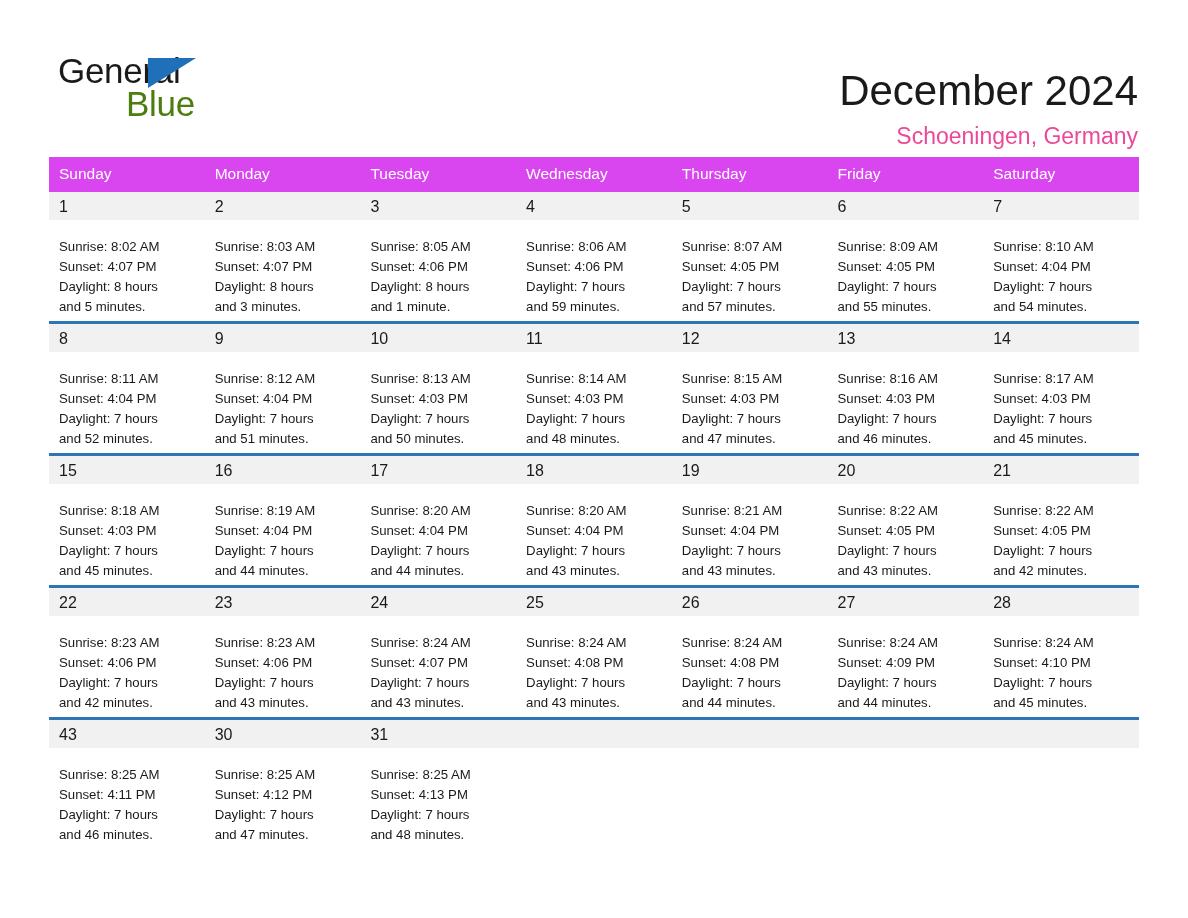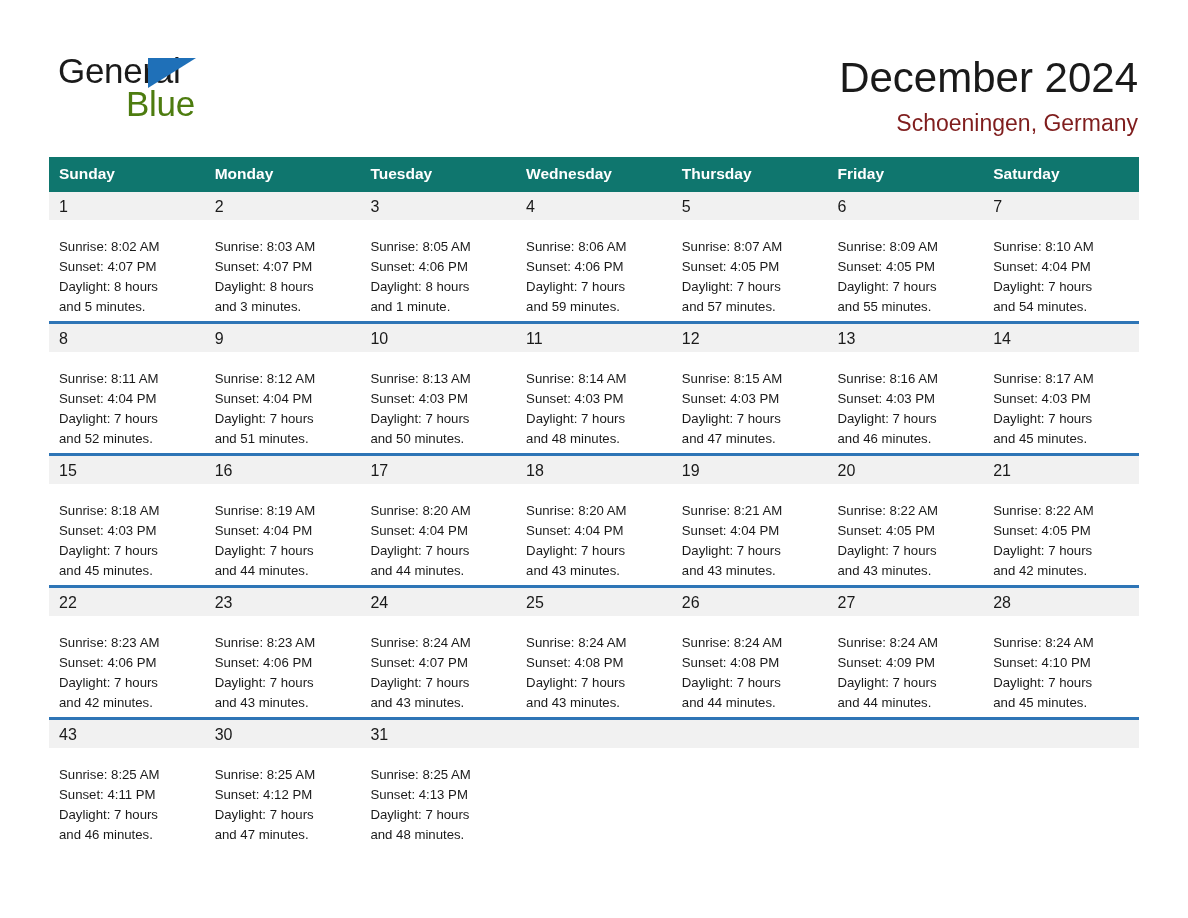--- a/index.html
+++ b/index.html
@@ -63,56 +63,56 @@
     line-height: 38px;
     letter-spacing: -0.3px;
     color: #4d7c0f;
     font-weight: 400;
     white-space: nowrap;
   }
 
   .title-block {
     position: absolute;
     right: 50px;
-    top: 53px;
+    top: 66px;
     text-align: right;
   }
   .month-title {
     font-size: 42px;
     line-height: 50px;
     font-weight: 400;
     color: #1a1a1a;
     white-space: nowrap;
   }
   .location-title {
     margin-top: 6px;
     font-size: 23px;
     line-height: 28px;
     font-weight: 400;
-    color: #7f1d1d;
+    color: #ec4899;
     white-space: nowrap;
   }
 
   
   .calendar {
     position: absolute;
     left: 49px;
     top: 157px;
     width: 1090px;
   }
   .cal-table {
     width: 1090px;
     border-collapse: collapse;
     table-layout: fixed;
   }
   .cal-table th {
-    background: #0f766e;
+    background: #d946ef;
     color: #ffffff;
     font-size: 15.5px;
-    font-weight: 700;
+    font-weight: 400;
     text-align: left;
     padding: 8px 0 9px 10px;
     vertical-align: middle;
     border: none;
   }
   .cal-table td {
     width: 155.7px;
     padding: 0;
     vertical-align: top;
     border: none;

